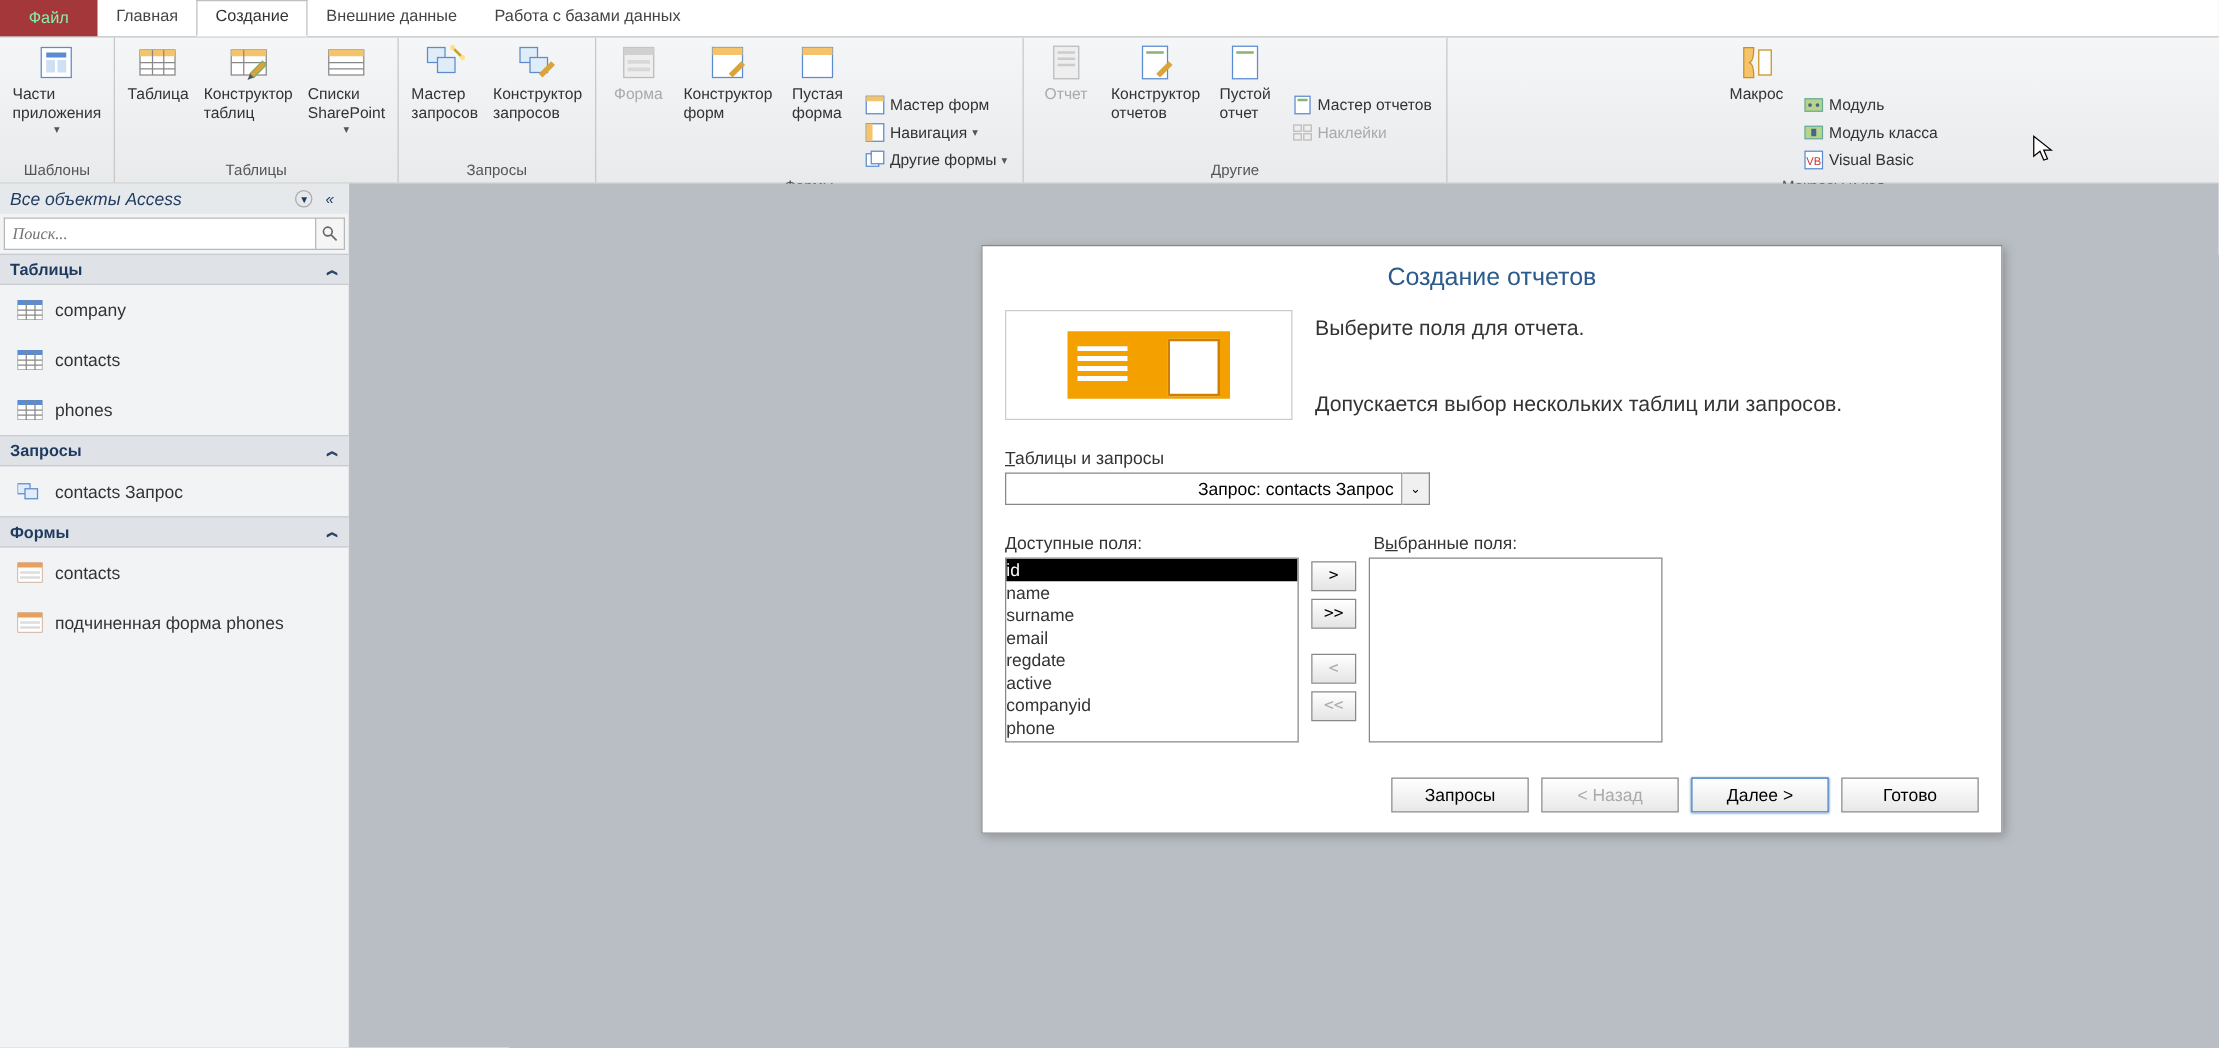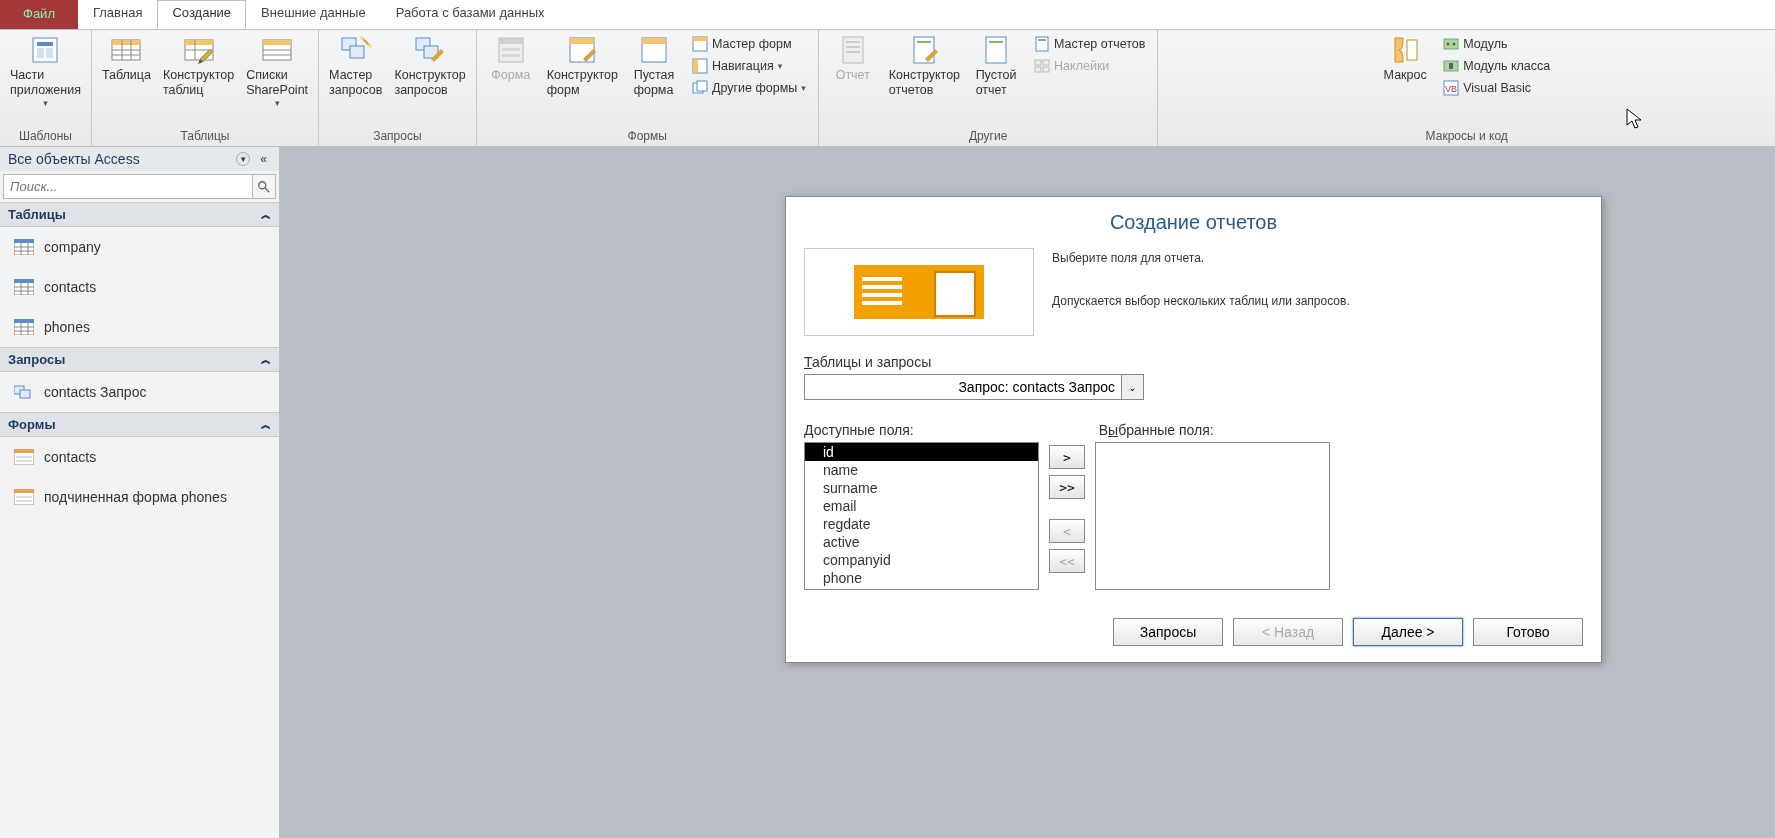--- a/index.html
+++ b/index.html
@@ -13,59 +13,59 @@
 .tab:not(.file):not(.active) { color: #444; }
 
 
 .ribbon { display: flex; height: 118px; border-top: 1px solid #c0c0c0; border-bottom: 1px solid #c0c0c0; background: linear-gradient(#f5f6f7,#e8eaec); }
 .group { display: flex; flex-direction: column; align-items: center; border-right: 1px solid #c8c8c8; padding: 2px 4px 0; }
 .group-items { display: flex; align-items: flex-start; flex: 1; }
 .group-label { font-size: 12px; color: #555; padding: 2px 0 3px; }
 .btn-lg { display: flex; flex-direction: column; align-items: center; padding: 2px 6px; cursor: pointer; text-align: left; font-size: 12.5px; line-height: 1.2; min-width: 60px; }
 .btn-lg.disabled { color: #aaa; cursor: default; }
 .icon-lg { width: 32px; height: 32px; margin-bottom: 2px; }
-.small-items { display: flex; flex-direction: column; gap: 2px; padding: 2px 4px; }
+.small-items { display: flex; flex-direction: column; gap: 2px; padding: 2px 4px; margin-top: 40px; }
 .btn-sm { display: flex; align-items: center; gap: 4px; padding: 2px 4px; font-size: 12.5px; cursor: pointer; white-space: nowrap; }
 .btn-sm.disabled { color: #aaa; cursor: default; }
 .icon-sm { width: 16px; height: 16px; }
 .dd::after { content: " ▾"; font-size: 9px; color: #555; }
 
 
 .workarea { display: flex; height: calc(838px - 29px - 118px); }
 .navpane { width: 280px; background: #f1f3f5; border-right: 1px solid #c0c0c0; display: flex; flex-direction: column; }
-.nav-header { display: flex; align-items: center; justify-content: space-between; padding: 4px 8px; font-size: 14px; color: #1f3a5f; background:#e6e9ec; }
+.nav-header { display: flex; align-items: center; justify-content: space-between; padding: 4px 8px; font-size: 14px; color: #1f3a5f; background:#e6e9ec;font-style:italic; }
 .nav-header .chev { display:inline-flex; align-items:center; gap:6px; }
 .nav-header .collapse-btn { font-size:12px; padding:1px 4px; cursor:pointer; }
 .searchbox { display:flex; margin:3px; }
-.searchbox input { flex:1; padding:4px 6px; font-style:italic; color:#888; border:1px solid #b8b8b8; border-right:none; font-size:13px; }
+.searchbox input { flex:1; padding:4px 6px; font-style:italic; color:#888; border:1px solid #b8b8b8; border-right:none; font-size:13px;font-family:Liberation Serif, serif; }
 .searchbox .sbtn { width:24px; border:1px solid #b8b8b8; background:#f5f5f5; display:flex; align-items:center; justify-content:center; cursor:pointer; }
 .nav-section { background:#dfe3e8; padding:4px 8px; font-weight:bold; color:#1f3a5f; font-size:13px; display:flex; justify-content:space-between; align-items:center; border-top:1px solid #c8ccd0; border-bottom:1px solid #c8ccd0; }
 .nav-item { display:flex; align-items:center; gap:10px; padding:12px 14px; font-size:14px; cursor:pointer; }
 .ticon { width:20px; height:16px; }
 
 
 .canvas { flex:1; background:#b9bec4; position:relative; }
 
 
 .wizard { position:absolute; left:505px; top:49px; width:817px; background:#fff; border:1px solid #888; box-shadow:2px 2px 8px rgba(0,0,0,0.25); padding:14px 18px 16px; }
 .wiz-title { text-align:center; font-size:20px; color:#2b5a8c; margin-bottom:14px; }
 .wiz-top { display:flex; gap:18px; margin-bottom:18px; }
 .wiz-img { width:230px; height:88px; border:1px solid #ccc; display:flex; align-items:center; justify-content:center; background:#fff; }
 .wiz-img-inner { width:130px; height:54px; background:#f4a100; position:relative; }
 .wiz-img-inner::before { content:""; position:absolute; left:8px; top:12px; width:40px; height:30px; background:repeating-linear-gradient(#fff,#fff 4px,#f4a100 4px,#f4a100 8px); }
 .wiz-img-inner::after { content:""; position:absolute; right:8px; top:6px; width:38px; height:42px; background:#fff; border:2px solid #d08000; }
-.wiz-desc { flex:1; font-size:12px; line-height:1.8; }
+.wiz-desc { flex:1; font-size:17px; line-height:1.8; }
 .wiz-label { font-size:14px; margin:8px 0 4px; }
 .wiz-label .ul { text-decoration:underline; }
 .wiz-combo { display:flex; width:340px; margin-bottom:14px; }
 .wiz-combo input { flex:1; padding:4px 6px; border:1px solid #888; font-size:14px;text-align:right; }
 .wiz-combo button { width:22px; border:1px solid #888; border-left:none; background:#f0f0f0; cursor:pointer; font-size:10px; }
 .wiz-fields { display:flex; gap:10px; align-items:flex-start; }
 .listbox { width:235px; height:148px; border:1px solid #888; background:#fff; font-size:14px; overflow:auto; }
-.listbox .li { padding:1px 18px; cursor:pointer; }
+.listbox .li { padding:1px 0; cursor:pointer; }
 .listbox .li.sel { background:#000; color:#fff; }
 .move-btns { display:flex; flex-direction:column; gap:6px; padding-top:3px; }
 .move-btns button { width:36px; height:24px; border:1px solid #888; background:linear-gradient(#fff,#e4e4e4); cursor:pointer; font-size:13px; font-family:monospace; }
 .move-btns button:disabled { color:#aaa; cursor:default; }
 .wiz-footer { display:flex; justify-content:flex-end; gap:10px; margin-top:28px; }
 .wiz-footer button { width:110px; height:28px; border:1px solid #888; background:linear-gradient(#fff,#e8e8e8); font-size:14px; cursor:pointer; }
 .wiz-footer button:disabled { color:#aaa; cursor:default; }
 .wiz-footer button.primary { border:1px solid #3a76b5; box-shadow:0 0 2px #3a76b5; }
 
 

